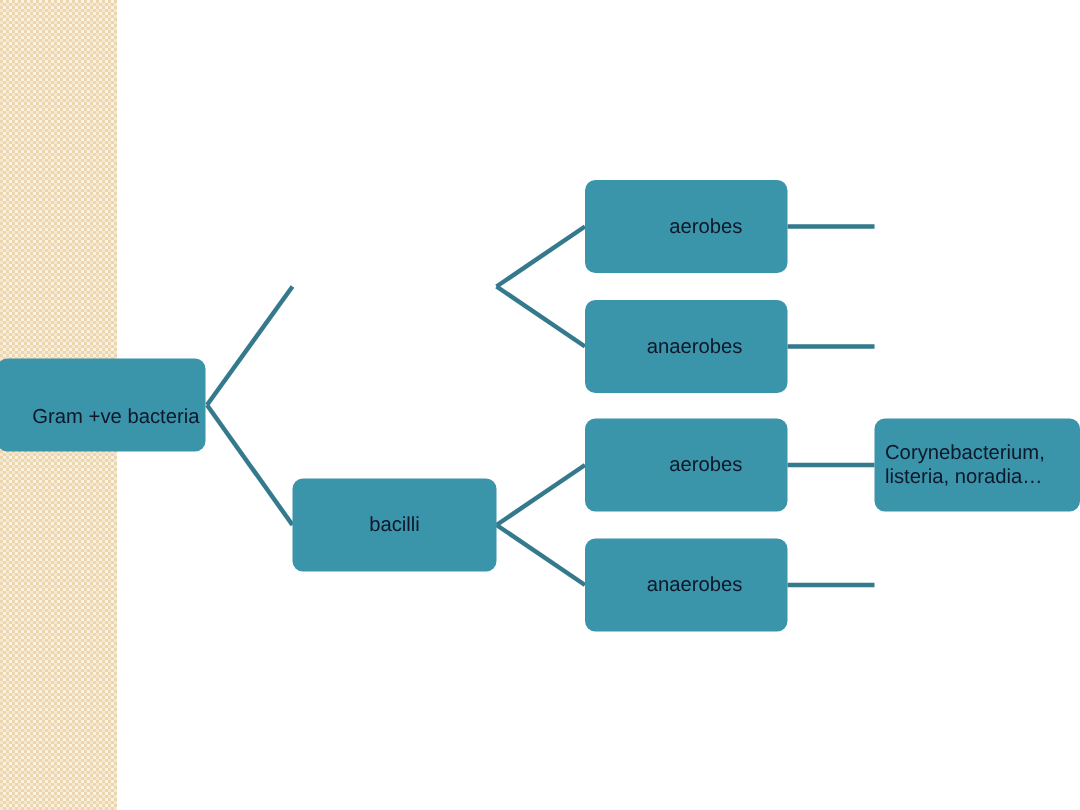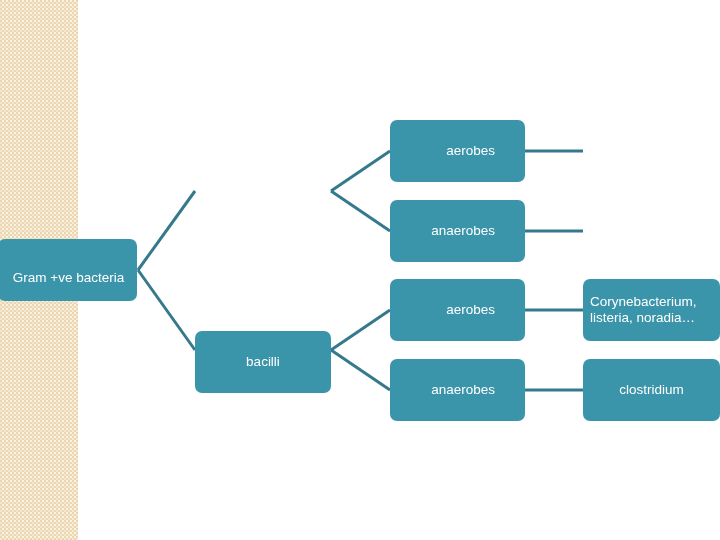--- a/index.html
+++ b/index.html
@@ -41,53 +41,53 @@
     width: 720px;
     height: 540px;
   }
 
   
   .node {
     position: absolute;
     box-sizing: border-box;
     background: #3a94aa;
     border-radius: 7px;
-    color: #ffffff;
+    color: #0f172a;
     display: flex;
     align-items: center;
     line-height: 1.18;
   }
   .node .label {
     display: block;
     width: 100%;
     white-space: pre-line;
   }
 
   .lvl1 {
     left: -2px;
     top: 239px;
     width: 139px;
     height: 62px;
     font-size: 13.5px;
     padding: 0 4px 0 6px;
     justify-content: flex-start;
   }
-  .lvl1 .label { text-align: center; margin-top: 16px; }
+  .lvl1 .label { text-align: right; margin-top: 16px; }
 
   .lvl2 {
     left: 195px;
     width: 136px;
     height: 62px;
     font-size: 13.5px;
     padding: 0 12px;
     justify-content: center;
   }
   .lvl2 .label { text-align: center; }
   .lvl2.row-cocci  { top: 160px; }
-  .lvl2.row-bacilli { top: 319px; margin-top: 12px; }
+  .lvl2.row-bacilli { top: 319px; }
 
   .lvl3 {
     left: 390px;
     width: 135px;
     height: 62px;
     font-size: 13.5px;
     padding: 0 30px 0 10px;
     justify-content: flex-end;
   }
   .lvl3 .label { text-align: right; }
@@ -151,17 +151,14 @@
     <span class="label">aerobes</span>
   </div>
   <div class="node lvl3 r3">
     <span class="label">anaerobes</span>
   </div>
 
   <div class="node lvl4 r2 align-left">
     <span class="label">Corynebacterium,
 listeria, noradia…</span>
   </div>
-  <div class="node lvl4 r3">
-    <span class="label">clostridium</span>
-  </div>
 
 </div>
 
 </body></html>

